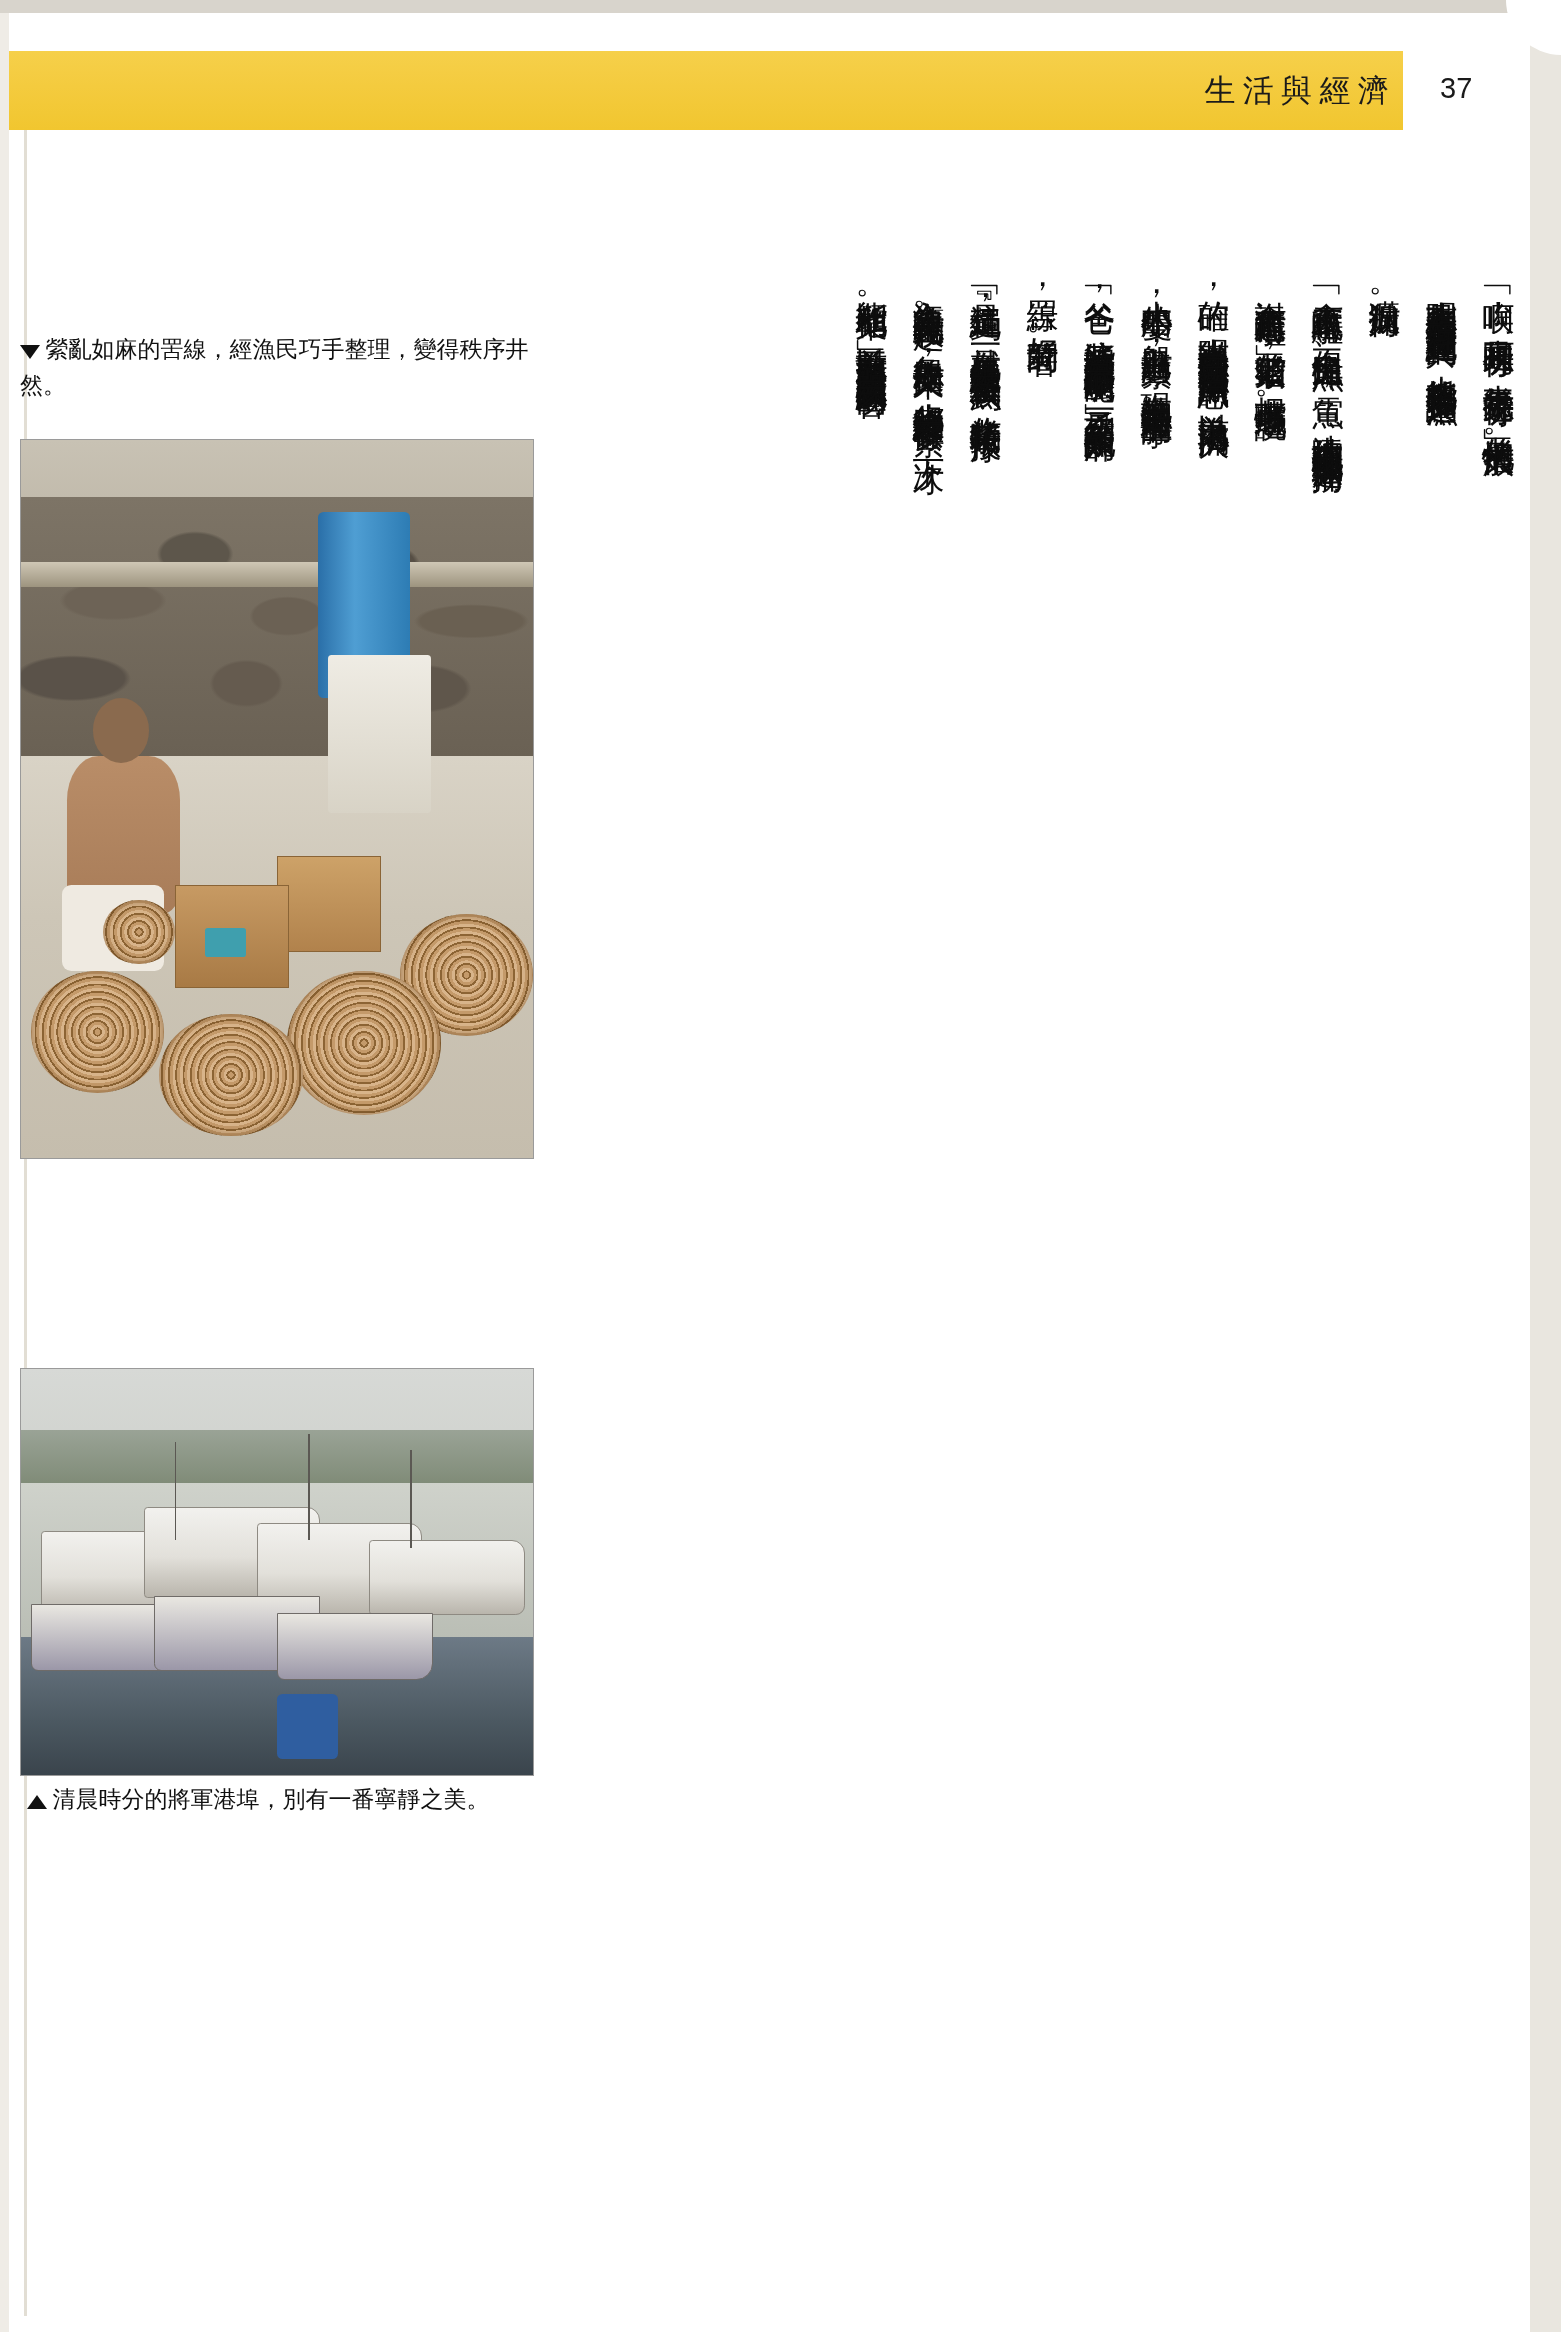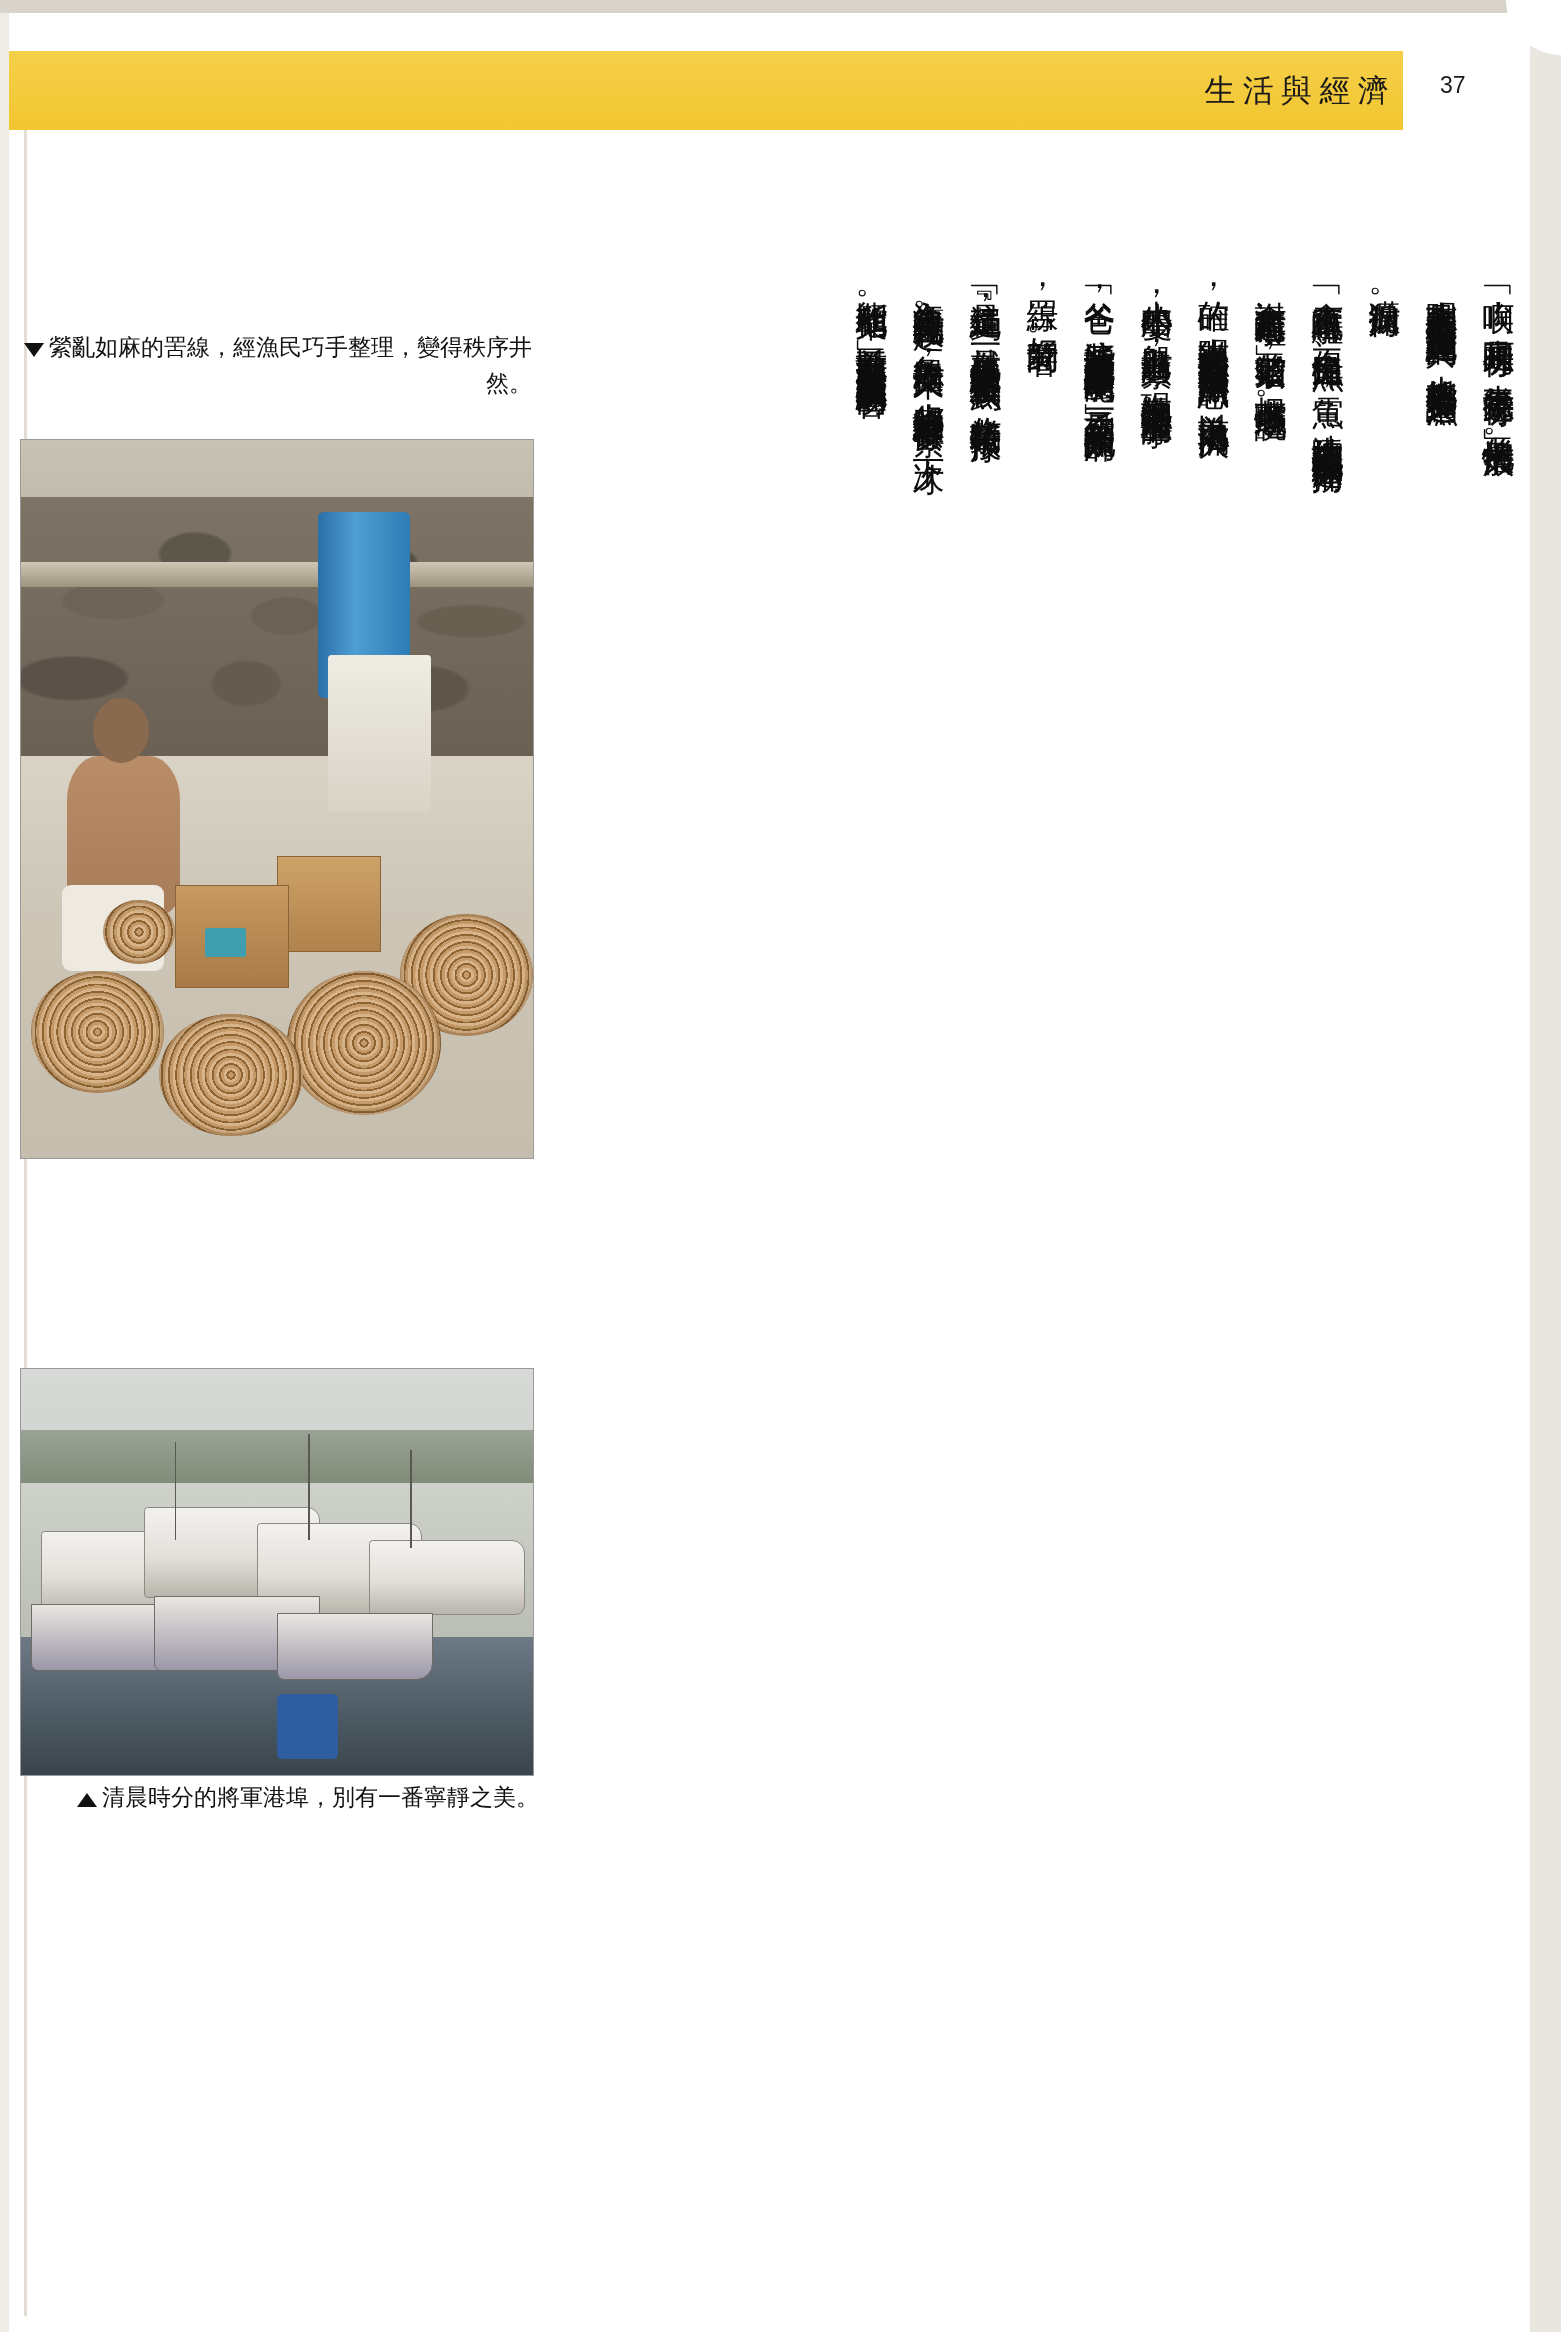--- a/index.html
+++ b/index.html
@@ -77,21 +77,21 @@
     font-weight: normal;
     letter-spacing: 7.3px;
     color: #1a1a1a;
     text-align: right;
     white-space: nowrap;
   }
   #page-number {
     position: absolute;
     left: 1440px;
     top: 72px;
-    font-size: 23px;
+    font-size: 29px;
     color: #1a1a1a;
     font-family: "Liberation Sans", sans-serif;
   }
   
   #left-rule {
     position: absolute;
     left: 24px;
     top: 130px;
     width: 2.8px;
     height: 2186px;
@@ -228,26 +228,25 @@
     background: #5b5853;
   }
   .ph2-blue {
     position: absolute; left: 50%; top: 80%; width: 12%; height: 16%;
     background: #2f5ea0; border-radius: 5.5px;
   }
 
   
   .caption {
     position: absolute;
-    font-family: Liberation Mono, monospace;
+    font-family: Liberation Serif, serif;
     font-size: 23px;
     line-height: 1.55;
     color: #111;
     writing-mode: horizontal-tb;
-    text-align: right;
   }
   #caption-top {
     left: 20px;
     top: 332px;
     width: 512px;
   }
   #caption-bottom {
     left: 27px;
     top: 1782px;
     width: 512px;

